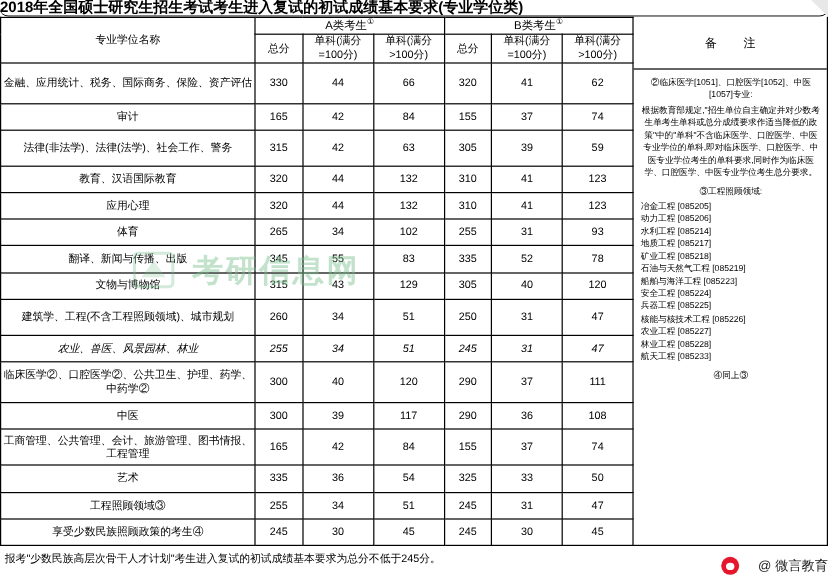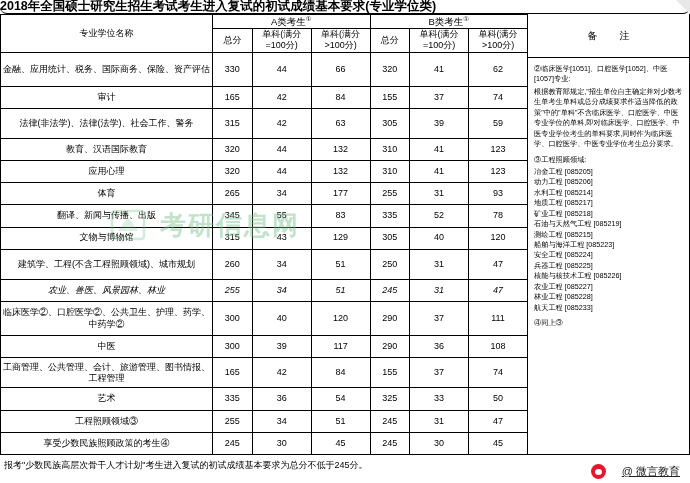--- a/index.html
+++ b/index.html
@@ -85,21 +85,21 @@
     font-size: 10px;
     letter-spacing: 6px;
     padding-left: 6px;
   }
   .notes-body {
     padding: 6px 5px 0 6px;
     font-size: 7.2px;
     line-height: 1.45;
     color: #000;
   }
-  .notes-body p { margin: 0 0 2px 0; }
+  .notes-body p { margin: 0 0 2px 0; text-align: center; }
   .notes-body .indent { text-indent: 0; }
   .note-block { margin-bottom: 5px; }
   .eng-list { margin: 0; }
   .eng-list div { white-space: nowrap; }
   .footer {
     height: 20px;
     display: flex;
     align-items: center;
     padding-left: 4px;
     font-size: 9px;
@@ -118,28 +118,27 @@
   .wm-logo {
     position: absolute;
     left: 108px;
     top: 205px;
     width: 40px; height: 40px;
     pointer-events: none;
     opacity: .55;
   }
   .weibo-badge {
     position: absolute;
-    right: 10px;
+    right: 0;
     bottom: 4px;
     display: flex;
     align-items: center;
     gap: 16px;
     font-size: 11px;
     color: #222;
-    text-decoration: underline;
   }
   .weibo-eye {
     width: 15px; height: 15px;
     border-radius: 50%;
     background: #e6162d;
     display: inline-block;
     position: relative;
   }
   .weibo-eye::after {
     content: "";
@@ -237,21 +236,21 @@
             <td>44</td>
             <td>132</td>
             <td>310</td>
             <td>41</td>
             <td>123</td>
           </tr>
           <tr style="height: 22px;">
             <td class="name-cell">体育</td>
             <td>265</td>
             <td>34</td>
-            <td>177</td>
+            <td>102</td>
             <td>255</td>
             <td>31</td>
             <td>93</td>
           </tr>
           <tr style="height: 22px;">
             <td class="name-cell">翻译、新闻与传播、出版</td>
             <td>345</td>
             <td>55</td>
             <td>83</td>
             <td>335</td>
@@ -351,21 +350,20 @@
         </div>
         <div class="note-block">
           <p>③工程照顾领域:</p>
           <div class="eng-list">
               <div>冶金工程 [085205]</div>
               <div>动力工程 [085206]</div>
               <div>水利工程 [085214]</div>
               <div>地质工程 [085217]</div>
               <div>矿业工程 [085218]</div>
               <div>石油与天然气工程 [085219]</div>
-              <div>测绘工程 [085215]</div>
               <div>船舶与海洋工程 [085223]</div>
               <div>安全工程 [085224]</div>
               <div>兵器工程 [085225]</div>
               <div>核能与核技术工程 [085226]</div>
               <div>农业工程 [085227]</div>
               <div>林业工程 [085228]</div>
               <div>航天工程 [085233]</div>
             </div>
         </div>
         <p>④同上③</p>

